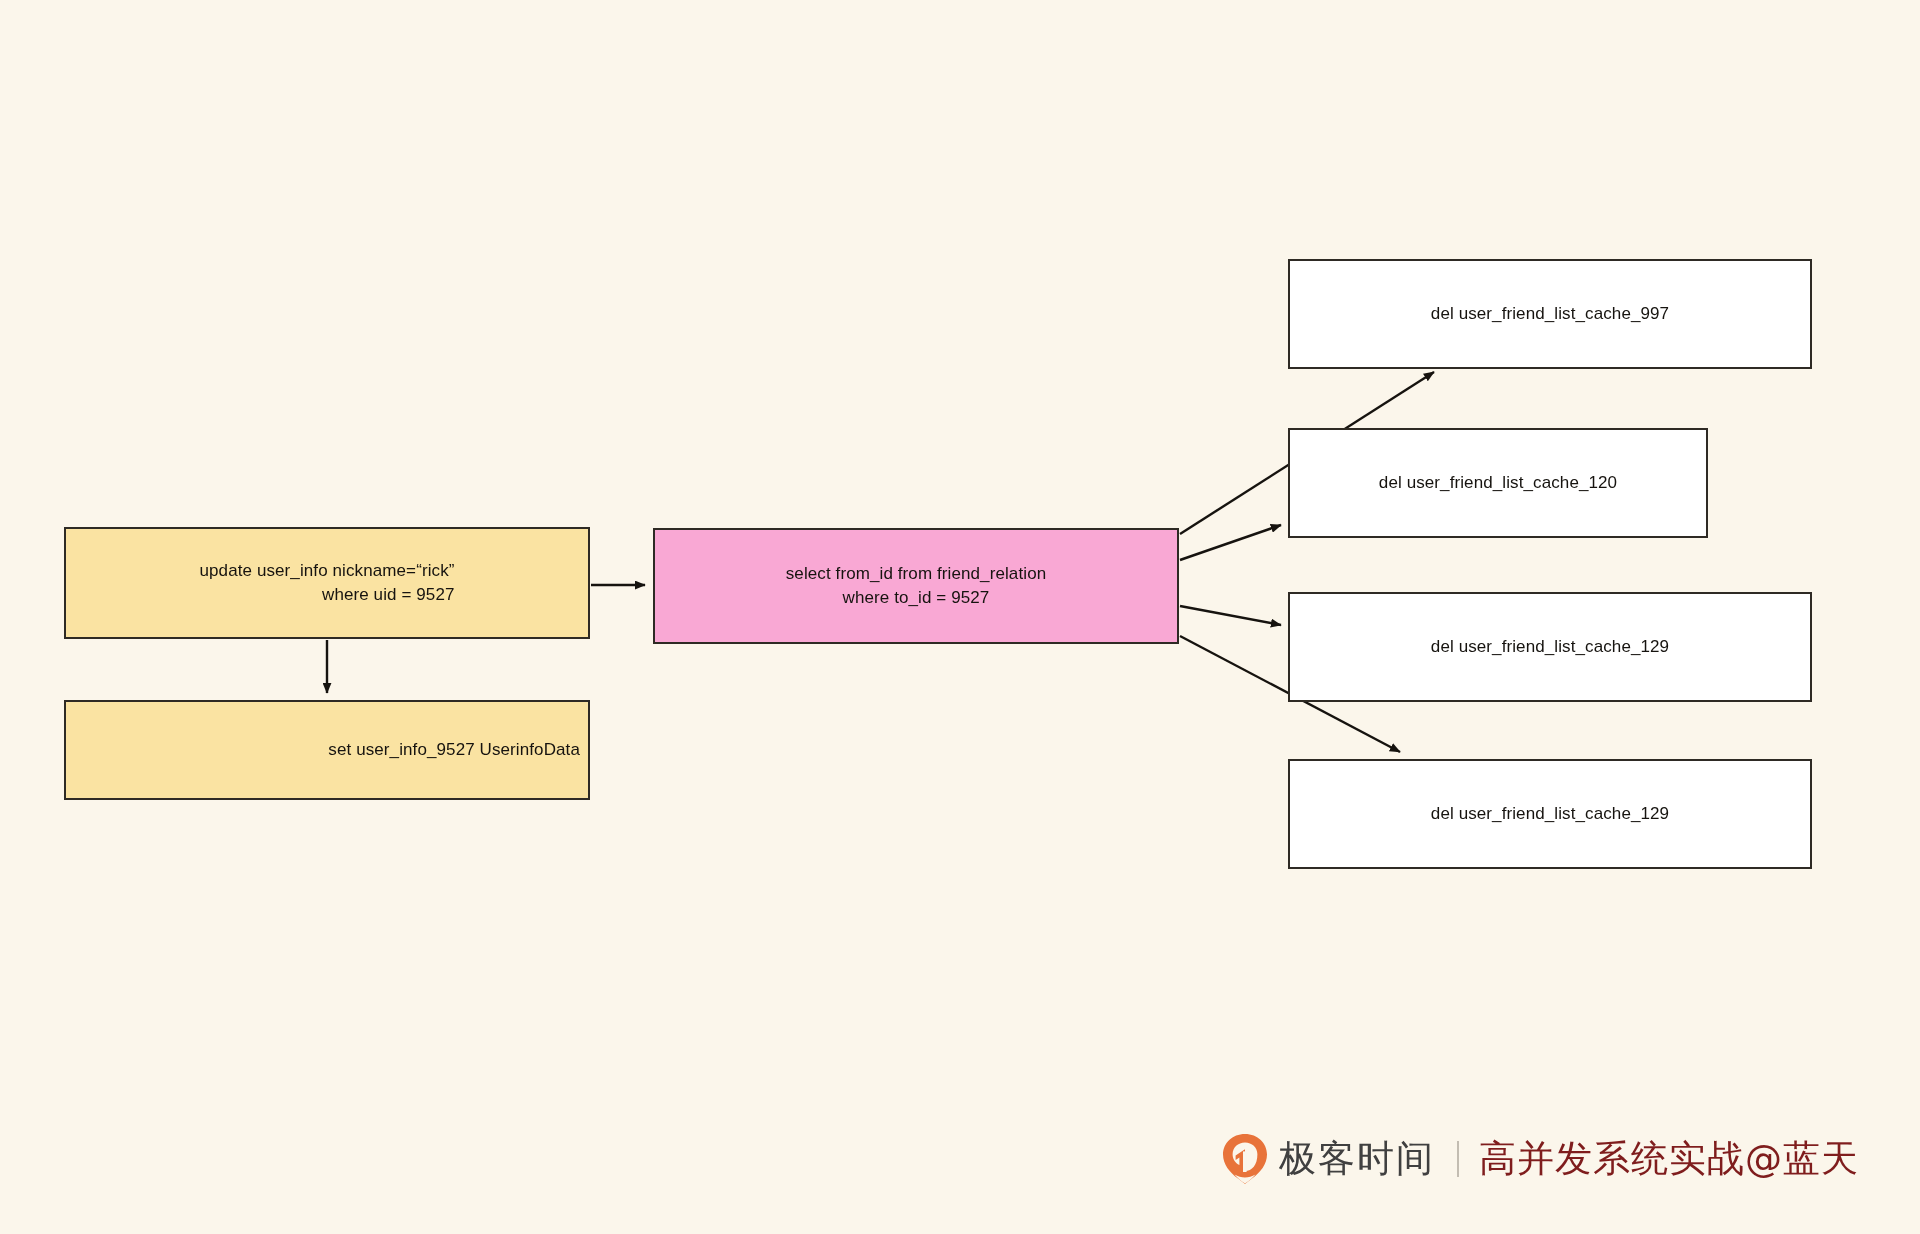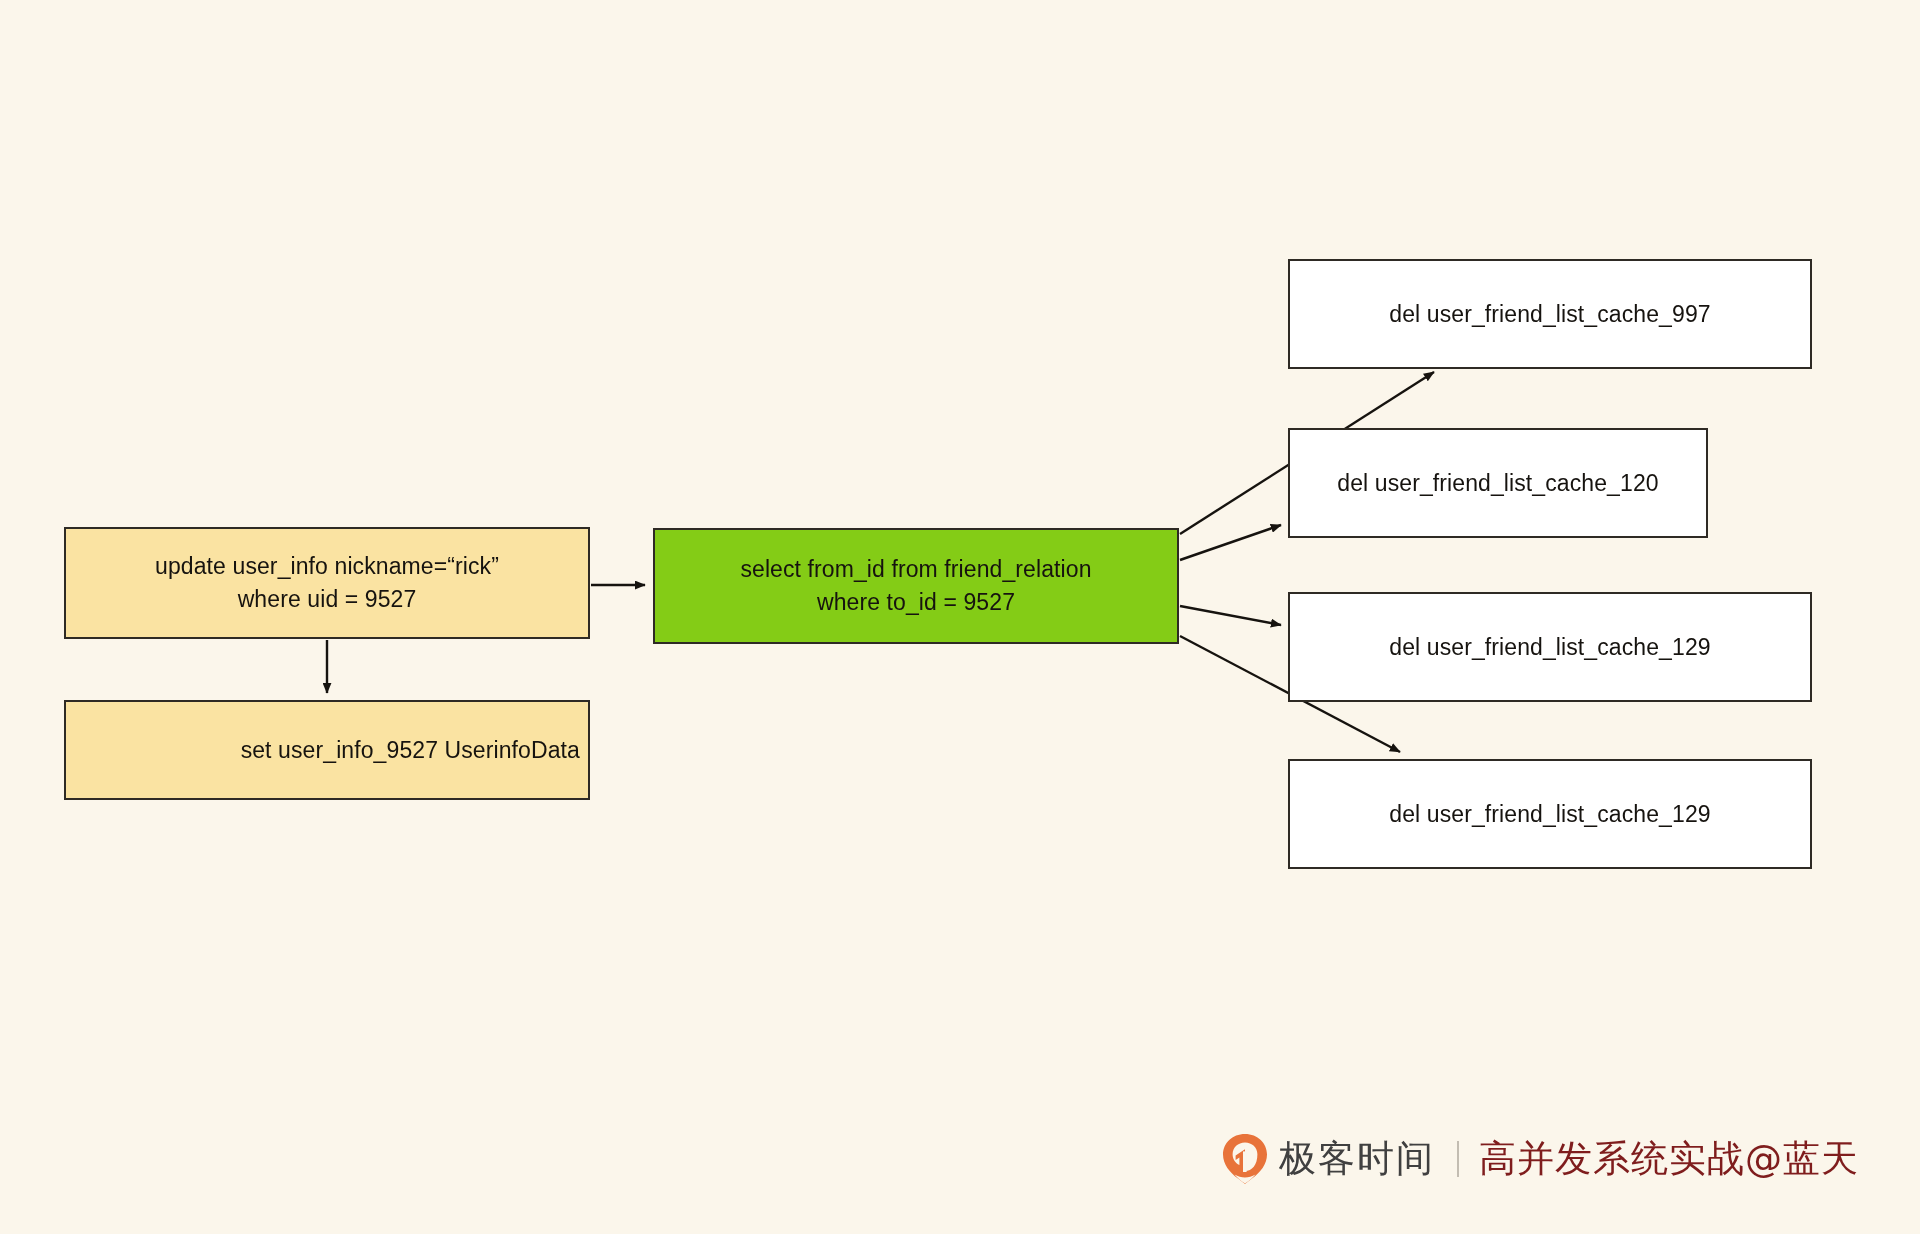--- a/index.html
+++ b/index.html
@@ -34,38 +34,38 @@
   
   .node {
     position: absolute;
     box-sizing: border-box;
     border: 2.5px solid #2e2a24;
     display: flex;
     align-items: center;
     justify-content: center;
     text-align: center;
     color: #16130f;
-    font-size: 23px;
+    font-size: 17px;
     line-height: 1.42;
     letter-spacing: 0.1px;
     white-space: pre-line;
     z-index: 3;
   }
   .node-yellow { background: #FAE3A2; }
-  .node-blue   { background: #84cc16; }
+  .node-blue   { background: #f9a8d4; }
   .node-white  { background: #FFFFFF; }
 
   .node-label {
     display: block;
     white-space: pre-line;
     padding: 0 8px;
   }
 
   
-  #node-update       { left: 64px;  top: 527px; width: 526px; height: 112px; }
+  #node-update       { left: 64px;  top: 527px; width: 526px; height: 112px; text-align: right; }
   #node-set-cache    { left: 64px;  top: 700px; width: 526px; height: 100px; justify-content: flex-end; }
   #node-select       { left: 653px; top: 528px; width: 526px; height: 116px; }
 
   #node-del-997      { left: 1288px; top: 259px; width: 524px; height: 110px; }
   #node-del-120      { left: 1288px; top: 428px; width: 420px; height: 110px; }
   #node-del-129-a    { left: 1288px; top: 592px; width: 524px; height: 110px; }
   #node-del-129-b    { left: 1288px; top: 759px; width: 524px; height: 110px; }
 
   
   #footer {

